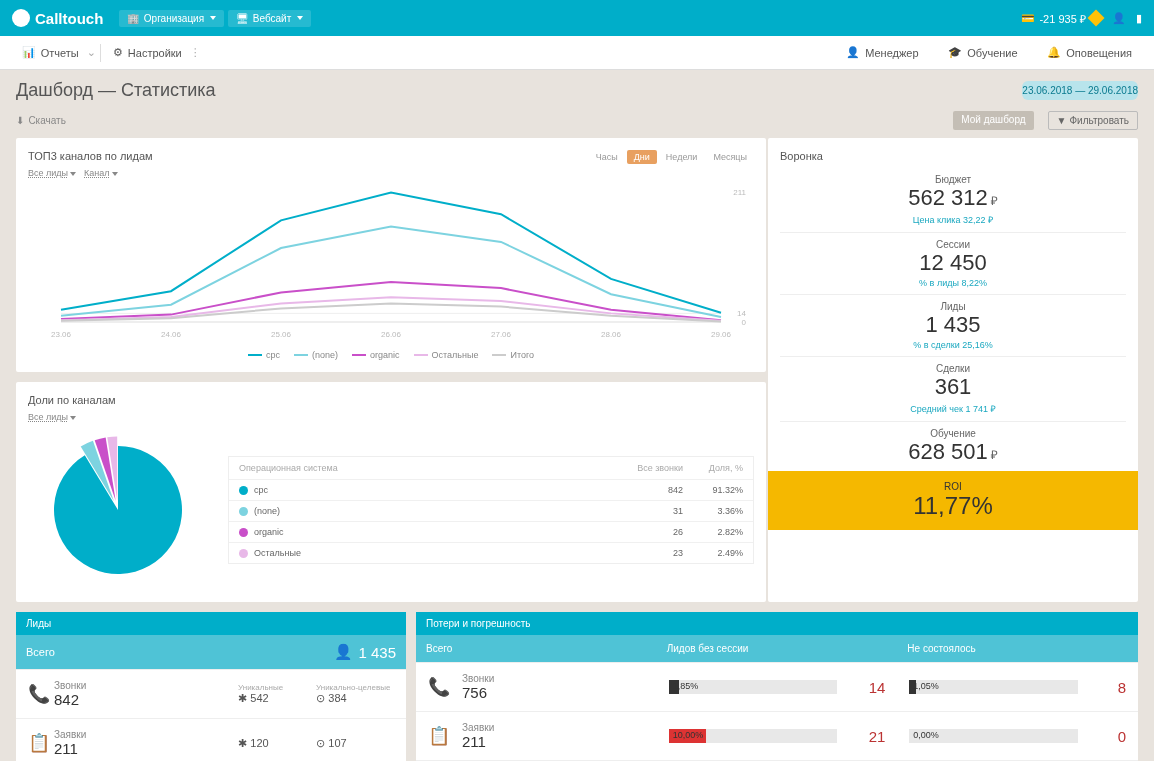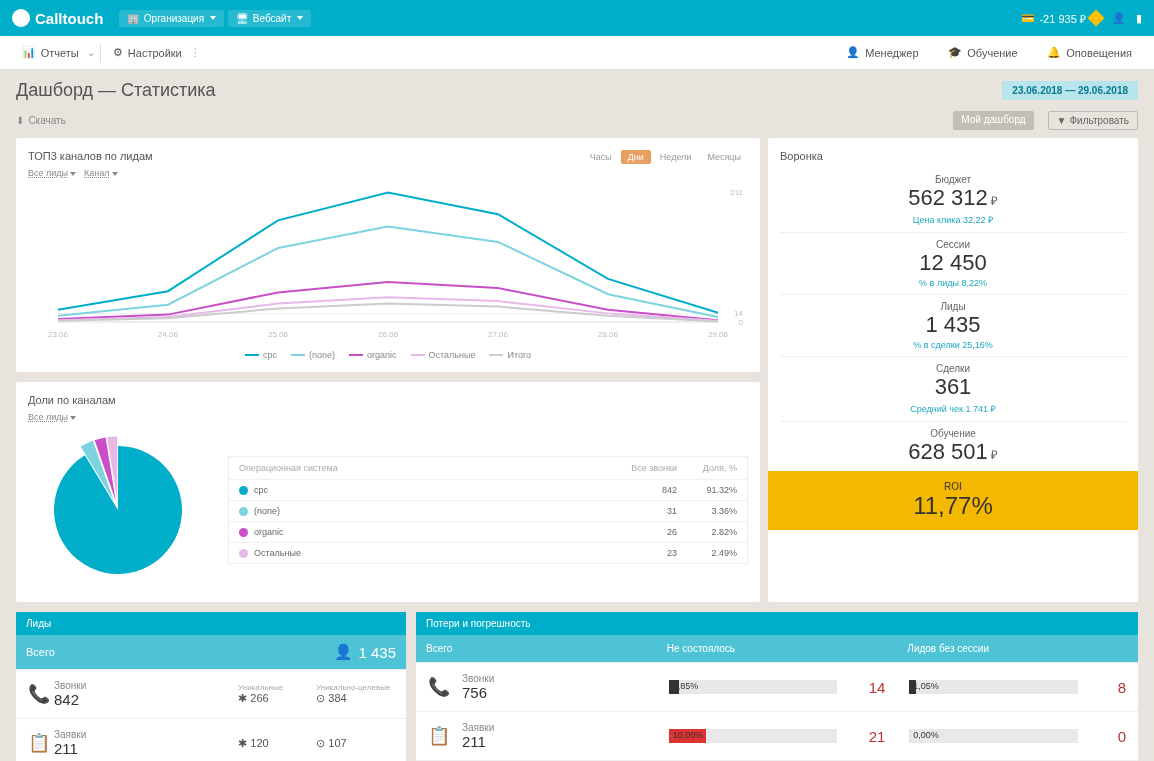--- a/index.html
+++ b/index.html
@@ -11,27 +11,27 @@
 .bc-item { background:rgba(255,255,255,0.15); padding:3px 8px; border-radius:2px; font-size:10px; display:flex; align-items:center; gap:4px; }
 .top-right { margin-left:auto; display:flex; align-items:center; gap:10px; font-size:11px; }
 .balance { display:flex; align-items:center; gap:4px; }
 .yb { width:12px; height:12px; background:#ffc107; transform:rotate(45deg); }
 .navbar { background:#fff; height:34px; display:flex; align-items:center; padding:0 14px; border-bottom:1px solid #ddd; }
 .nav-item { display:flex; align-items:center; gap:5px; font-size:11px; color:#555; padding:0 8px; cursor:pointer; }
 .vsep { width:1px; height:18px; background:#ddd; margin:0 4px; }
 .nav-right { margin-left:auto; display:flex; gap:14px; }
 .page-head { display:flex; align-items:center; padding:10px 16px; }
 .page-title { font-size:18px; color:#555; font-weight:normal; }
-.date-pill { margin-left:auto; background:#b8e4ec; color:#0a7a8f; padding:4px 10px; font-size:10px; border-radius:0;font-weight:bold; }
+.date-pill { margin-left:auto; background:#b8e4ec; color:#0a7a8f; padding:4px 0; font-size:10px; border-radius:6px; }
 .sub-head { display:flex; align-items:center; padding:0 16px 8px; }
 .dl { font-size:10px; color:#888; display:flex; align-items:center; gap:4px; }
 .sub-right { margin-left:auto; display:flex; gap:14px; }
 .btn-g { background:#c4beb5; color:#fff; padding:3px 8px; font-size:10px; border-radius:2px; }
 .btn-o { border:1px solid #bbb; color:#666; padding:3px 8px; font-size:10px; border-radius:2px; display:flex; align-items:center; gap:3px; }
-.grid { display:grid; grid-template-columns:1fr 370px; gap:8px; padding:0 16px 10px; }
+.grid { display:grid; grid-template-columns:1fr 370px; gap:2px; padding:0 16px 10px; }
 .panel { background:#fff; border-radius:2px; padding:12px; }
 .p-title { font-size:11px; color:#555; margin-bottom:6px; }
 .filters { display:flex; gap:8px; font-size:9px; color:#888; margin-bottom:4px; }
 .filters span { text-decoration:underline dotted; }
 .time-tabs { margin-left:auto; display:flex; gap:2px; font-size:9px; }
 .time-tab { padding:2px 7px; color:#999; border-radius:2px; }
 .time-tab.active { background:#e8a060; color:#fff;text-align:center; }
 .chart-head { display:flex; align-items:flex-start; }
 .chart-svg { width:100%; height:160px; }
 .legend { display:flex; justify-content:center; gap:14px; font-size:9px; color:#888; margin-top:6px; }
@@ -265,21 +265,21 @@
     </div>
     <div id="leads-rows">
         <div class="leads-row">
       <div class="lr-icon">📞</div>
       <div class="lr-main">
             <div class="lr-lbl">Звонки</div>
             <div class="lr-val">842</div>
           </div>
       <div class="lr-col">
             <div class="lr-col-lbl">Уникальные</div>
-            <div class="lr-col-val">✱ 266</div>
+            <div class="lr-col-val">✱ 542</div>
           </div>
       <div class="lr-col">
             <div class="lr-col-lbl">Уникально-целевые</div>
             <div class="lr-col-val">⊙ 384</div>
           </div>
     </div>
         <div class="leads-row">
       <div class="lr-icon">📋</div>
       <div class="lr-main">
             <div class="lr-lbl">Заявки</div>
@@ -292,22 +292,22 @@
             <div class="lr-col-val">⊙ 107</div>
           </div>
     </div>
       </div>
   </div>
 
   <div>
     <div class="card-h">Потери и погрешность</div>
     <div class="losses-cols">
       <div class="lc-head">Всего</div>
+      <div class="lc-head">Лидов без сессии</div>
       <div class="lc-head">Не состоялось</div>
-      <div class="lc-head">Лидов без сессии</div>
     </div>
     <div id="losses-rows">
         <div class="losses-row">
       <div class="losses-cell">
         <div class="lr-icon">📞</div>
         <div>
               <div class="lr-lbl">Звонки</div>
               <div class="lr-val">756</div>
             </div>
       </div>

